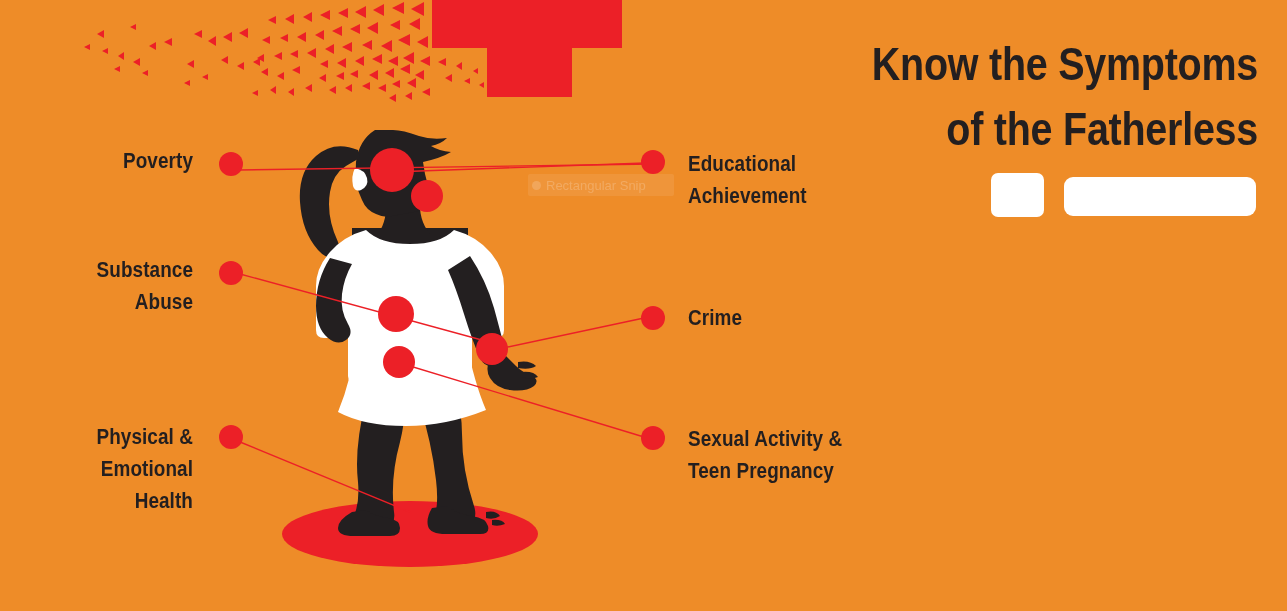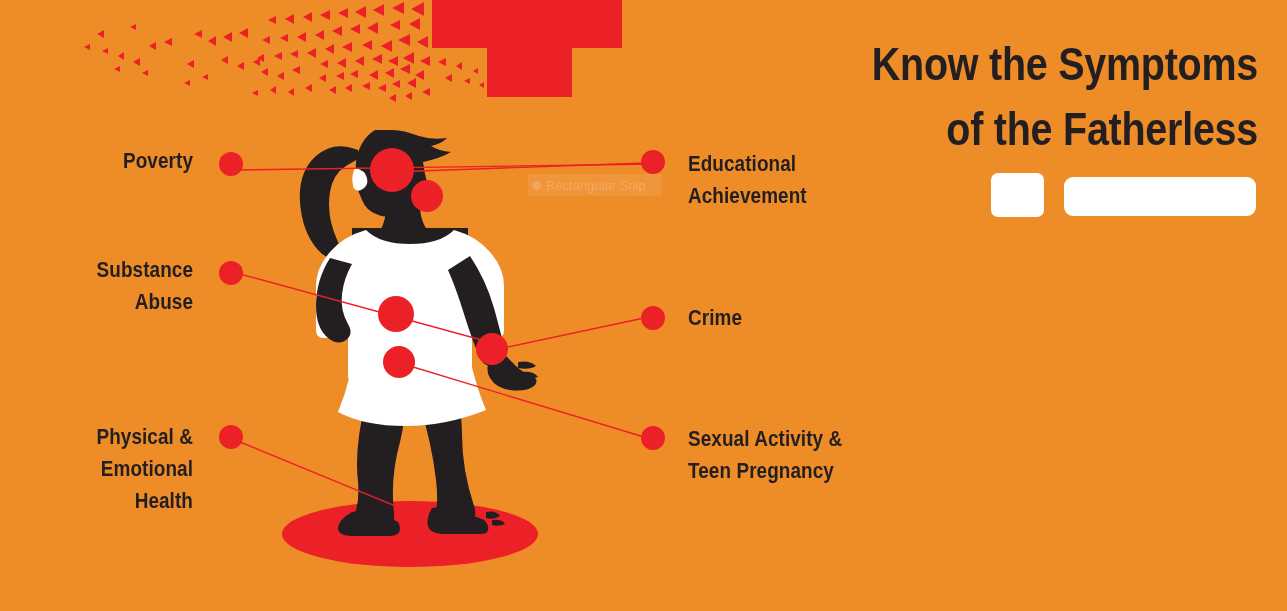--- a/index.html
+++ b/index.html
@@ -69,21 +69,21 @@
   .lbl-substance { right: 1094px; top: 254px; width: 260px; }
   .lbl-physical  { right: 1094px; top: 421px; width: 260px; }
   .lbl-education { left: 688px;  top: 148px; width: 320px; }
   .lbl-crime     { left: 688px;  top: 302px; width: 320px; }
   .lbl-sexual    { left: 688px;  top: 423px; width: 330px; }
 
   
   .snip-overlay {
     position: absolute;
     left: 528px; top: 174px;
-    width: 134px; height: 22px;
+    width: 146px; height: 22px;
     background: rgba(255,255,255,0.085);
     border-radius: 2px;
     display: flex;
     align-items: center;
     gap: 5px;
     padding: 0 4px;
     box-sizing: border-box;
   }
   .snip-overlay .snip-dot {
     width: 9px; height: 9px;

